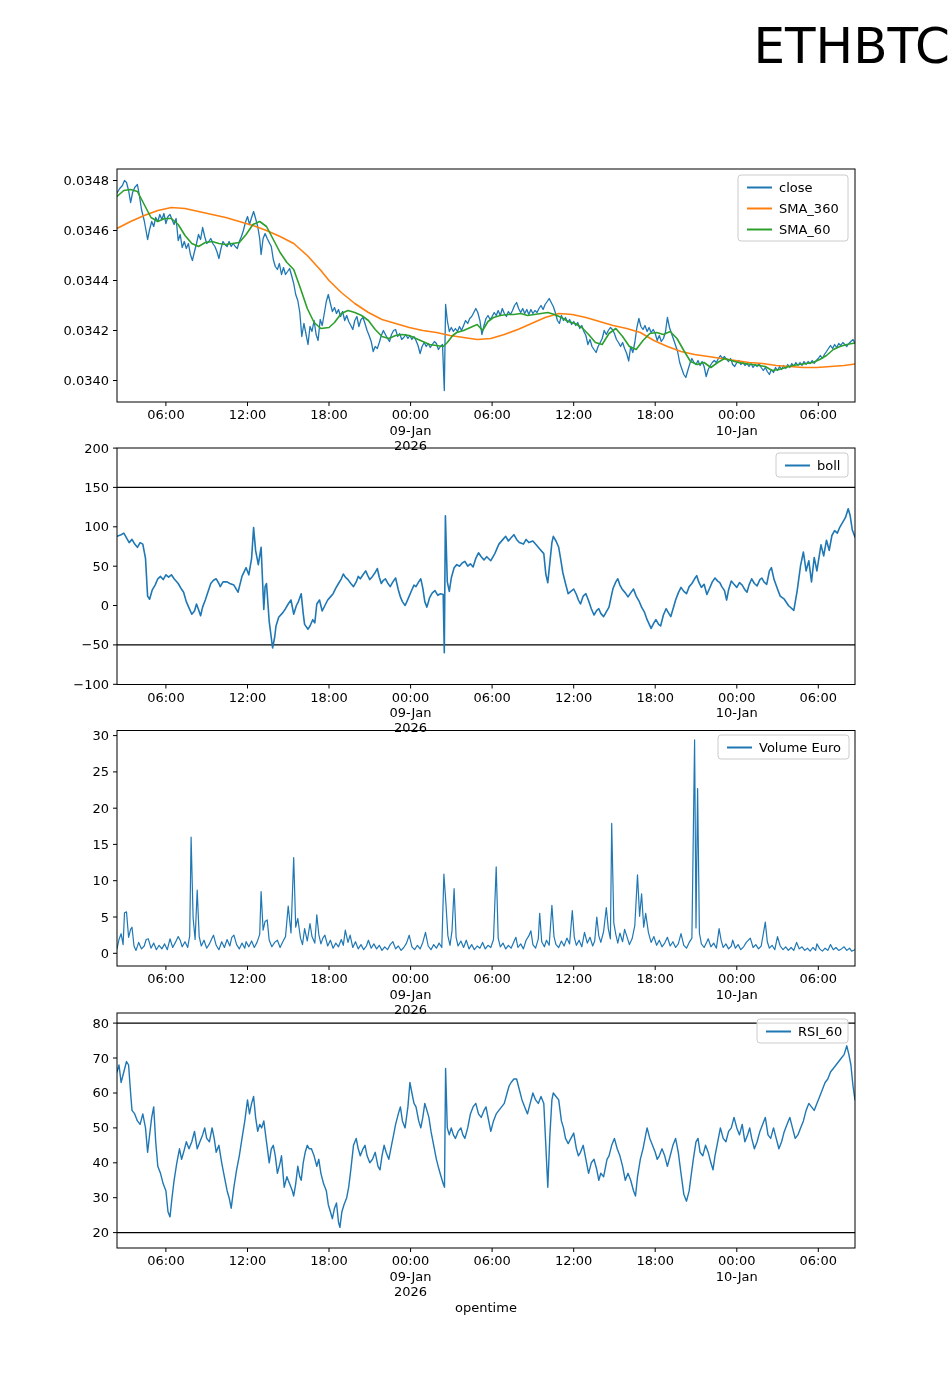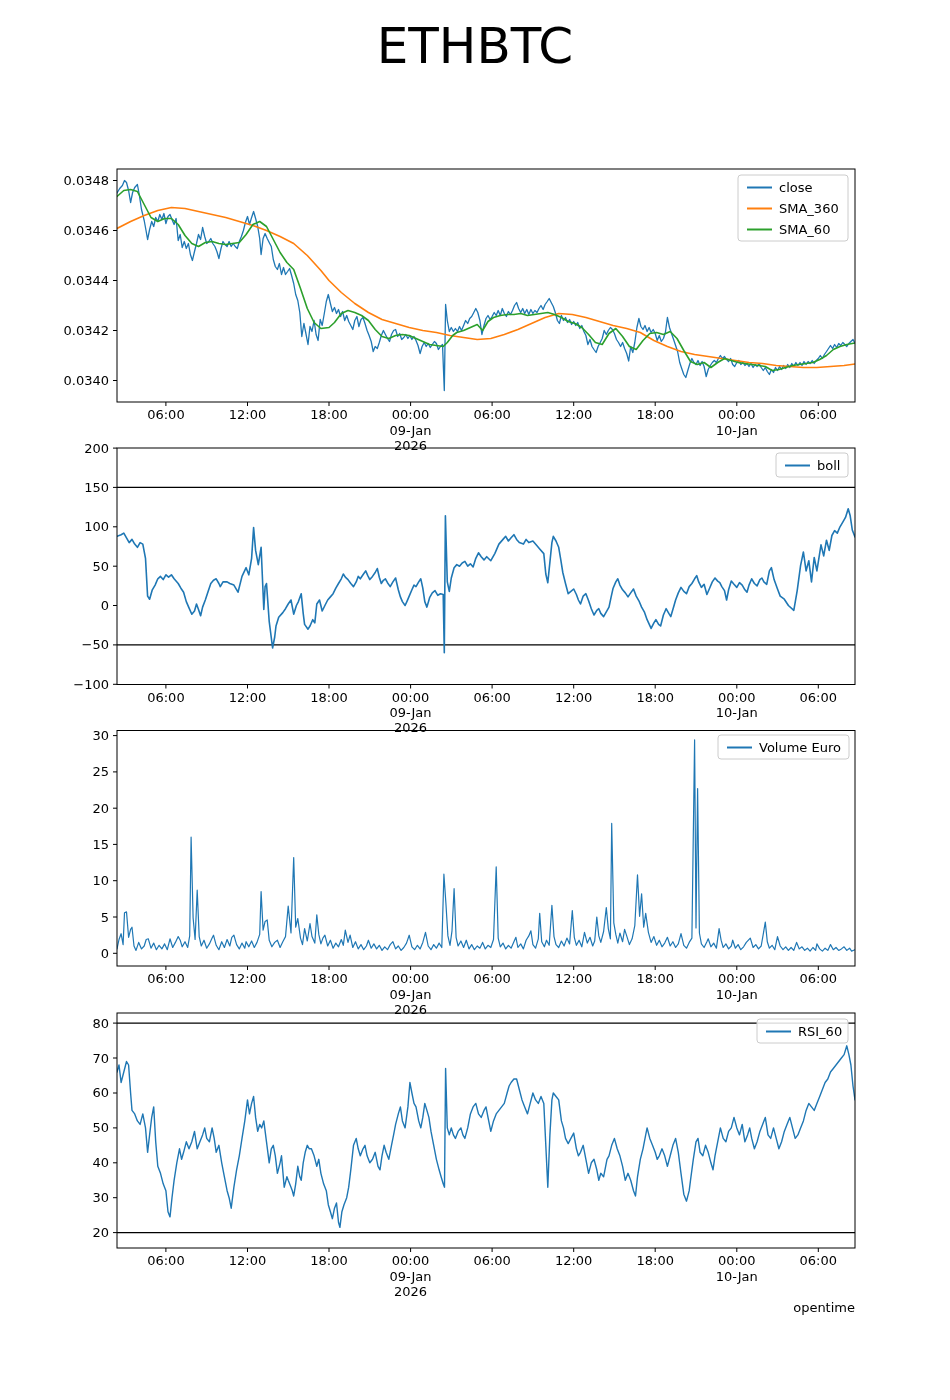--- a/index.html
+++ b/index.html
@@ -1,20 +1,20 @@
 <!DOCTYPE html>
 <html><head>
 <meta charset="utf-8">
 <style>
   html,body{margin:0;padding:0;background:#ffffff;}
   .figure{position:relative;width:950px;height:1400px;background:#ffffff;overflow:hidden;
           font-family:"DejaVu Sans","Liberation Sans",sans-serif;color:#000;}
-  .fig-title{position:absolute;top:17px;left:0;width:950px;text-align:center;
+  .fig-title{position:absolute;top:17px;left:0;width:950px;text-align:right;
              font-size:50px;font-weight:400;color:#000;letter-spacing:0px;}
-  .x-label{position:absolute;top:1300px;left:117px;width:738px;text-align:right;
+  .x-label{position:absolute;top:1300px;left:117px;width:738px;text-align:center;
            font-size:13px;color:#000;}
   svg text{font-family:"DejaVu Sans","Liberation Sans",sans-serif;font-size:13px;fill:#000;}
   svg text.legend-label{font-size:13px;}
 </style>
 </head>
 <body>
 
 <div class="figure">
   <div class="fig-title">ETHBTC</div>
   <svg id="charts" width="950" height="1400" viewBox="0 0 950 1400">

